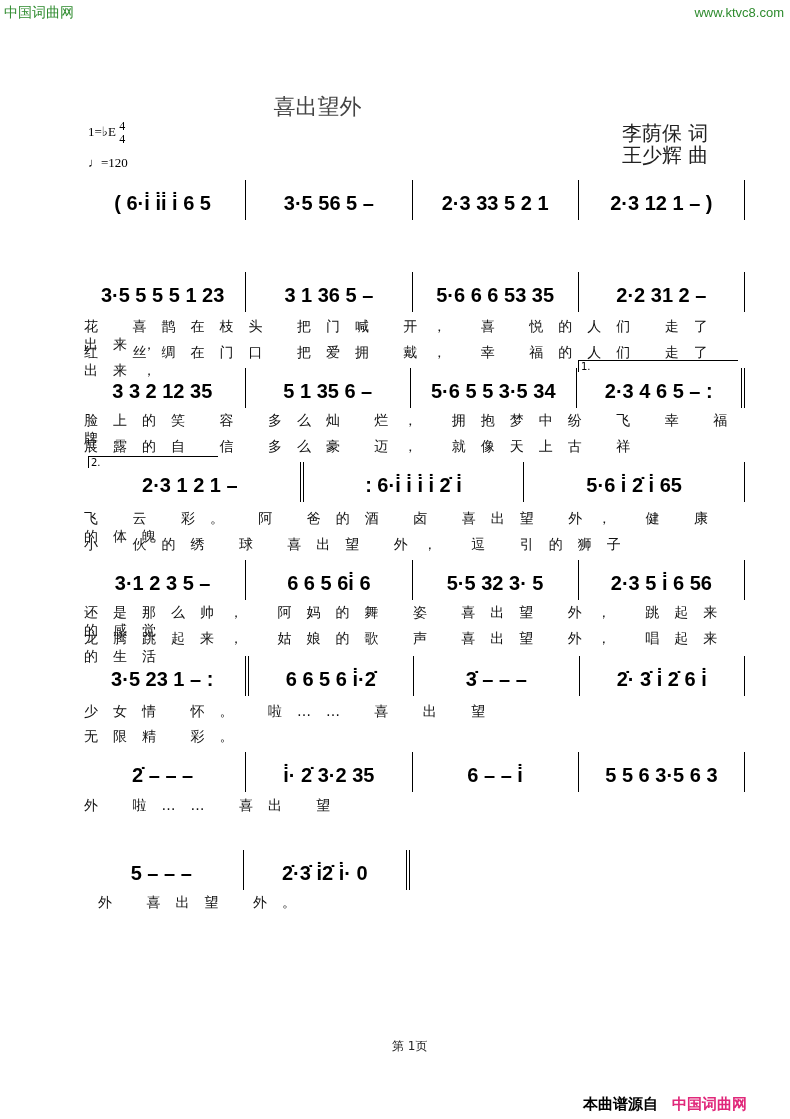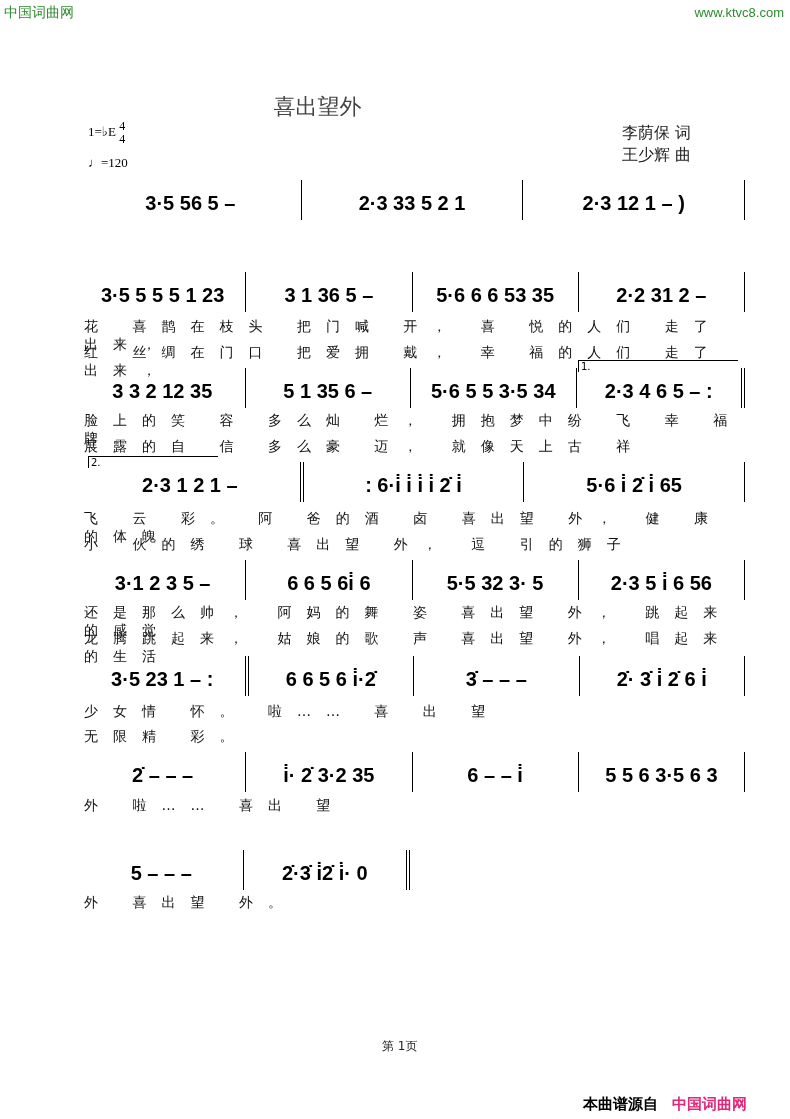--- a/index.html
+++ b/index.html
@@ -5,22 +5,22 @@
   * { box-sizing: border-box; margin: 0; padding: 0; }
   html, body { width: 790px; height: 1119px; background: #fff; overflow: hidden; }
   body { position: relative; font-family: "DejaVu Sans", sans-serif; color: #000; }
   .abs { position: absolute; white-space: nowrap; }
   .wm-left { left: 4px; top: 4px; font-size: 14px; color: #2e8b2e; }
   .wm-right { right: 6px; top: 5px; font-size: 13px; color: #2e8b2e; font-family: "Liberation Sans", sans-serif; }
   .title { left: 0; width: 635px; top: 92px; text-align: center; font-size: 22px; color: #444; font-family: "DejaVu Serif", serif; }
   .key { left: 88px; top: 120px; font-size: 13px; font-family: "Liberation Serif", serif; }
   .key .frac { display: inline-block; vertical-align: middle; text-align: center; line-height: 13px; font-size: 12px; }
   .tempo { left: 88px; top: 155px; font-size: 13px; font-family: "Liberation Serif", serif; }
-  .credits { left: 622px; top: 122px; font-size: 16px; line-height: 22px; color: #222; }
-  .page-num { left: 382px; top: 1038px; font-size: 12px; color: #222; }
+  .credits { left: 622px; top: 122px; font-size: 20px; line-height: 22px; color: #222; }
+  .page-num { left: 392px; top: 1038px; font-size: 12px; color: #222; }
   .source { left: 583px; top: 1095px; font-size: 15px; font-weight: bold; }
   .source .pink { color: #e0287a; margin-left: 14px; }
 
   .line { position: absolute; left: 80px; width: 665px; height: 40px; display: flex; align-items: flex-end; }
   .measure { flex: 1; display: flex; align-items: flex-end; justify-content: space-around; padding: 0 6px; height: 100%; border-right: 1.5px solid #000; }
   .measure.last-final { border-right: 4px double #000; }
   .measure.repeat-end { border-right: 4px double #000; }
   .note { font-family: "Liberation Sans", sans-serif; font-weight: bold; font-size: 20px; padding-bottom: 4px; border-bottom: 1.5px solid transparent; }
   .lyric-row { position: absolute; left: 84px; width: 660px; font-size: 14px; letter-spacing: 15px; color: #111; }
   .volta { position: absolute; border-top: 1px solid #000; border-left: 1px solid #000; height: 12px; font-size: 10px; padding-left: 2px; }
@@ -38,20 +38,23 @@
   <span class="frac"><span>4</span><br><span>4</span></span>
 </div>
 <div class="abs tempo">♩=120</div>
 
 <div class="abs credits">
   <div>李荫保  词</div>
   <div>王少辉  曲</div>
 </div>
 
 <div class="line" style="top:180px;">
+  <div class="measure">
+      <span class="note">( 6·i̇ i̇i̇ i̇ 6 5</span>
+    </div>
   <div class="measure">
       <span class="note">3·5 56 5 –</span>
     </div>
   <div class="measure">
       <span class="note">2·3 33 5 2 1</span>
     </div>
   <div class="measure">
       <span class="note">2·3 12 1 – )</span>
     </div>
 </div>
@@ -157,18 +160,18 @@
 <div class="lyric-row" style="top:797px;">外 啦…… 喜出 望</div>
 
 <div class="line" style="top:850px; width:330px;">
   <div class="measure">
       <span class="note">5 – – –</span>
     </div>
   <div class="measure last-final">
       <span class="note">2̇·3̇ i̇2̇ i̇· 0</span>
     </div>
 </div>
-<div class="lyric-row" style="top:894px;">外 喜出望 外。</div>
+<div class="lyric-row" style="top:894px;margin-left:14px;">外 喜出望 外。</div>
 
 <div class="abs page-num">第 1页</div>
 <div class="abs source">
   <span>本曲谱源自</span><span class="pink">中国词曲网</span>
 </div>
 
 </body></html>

